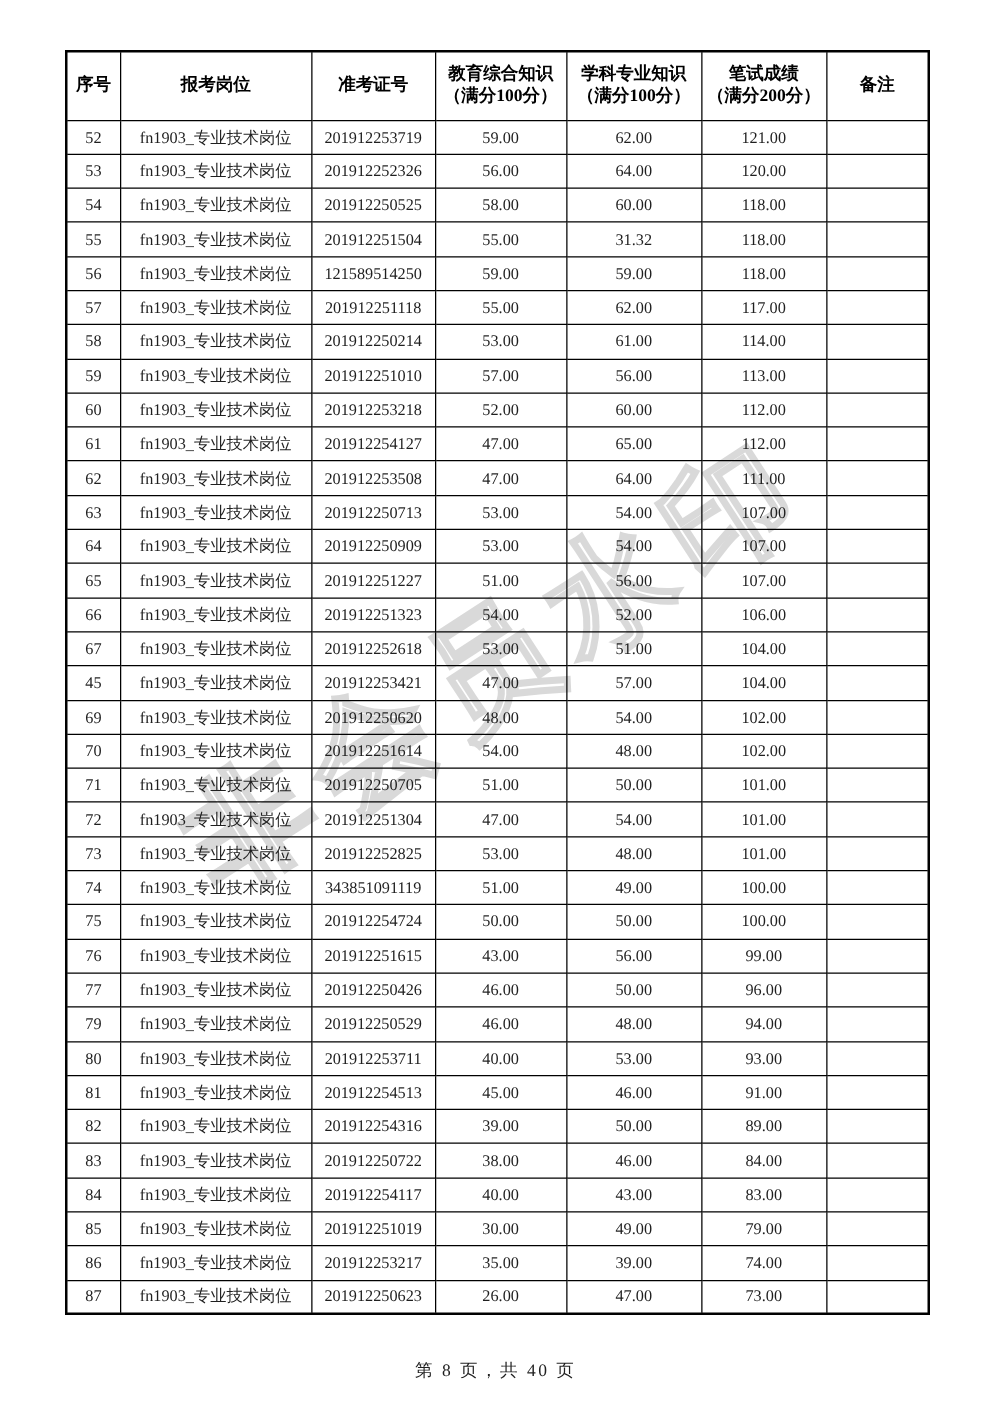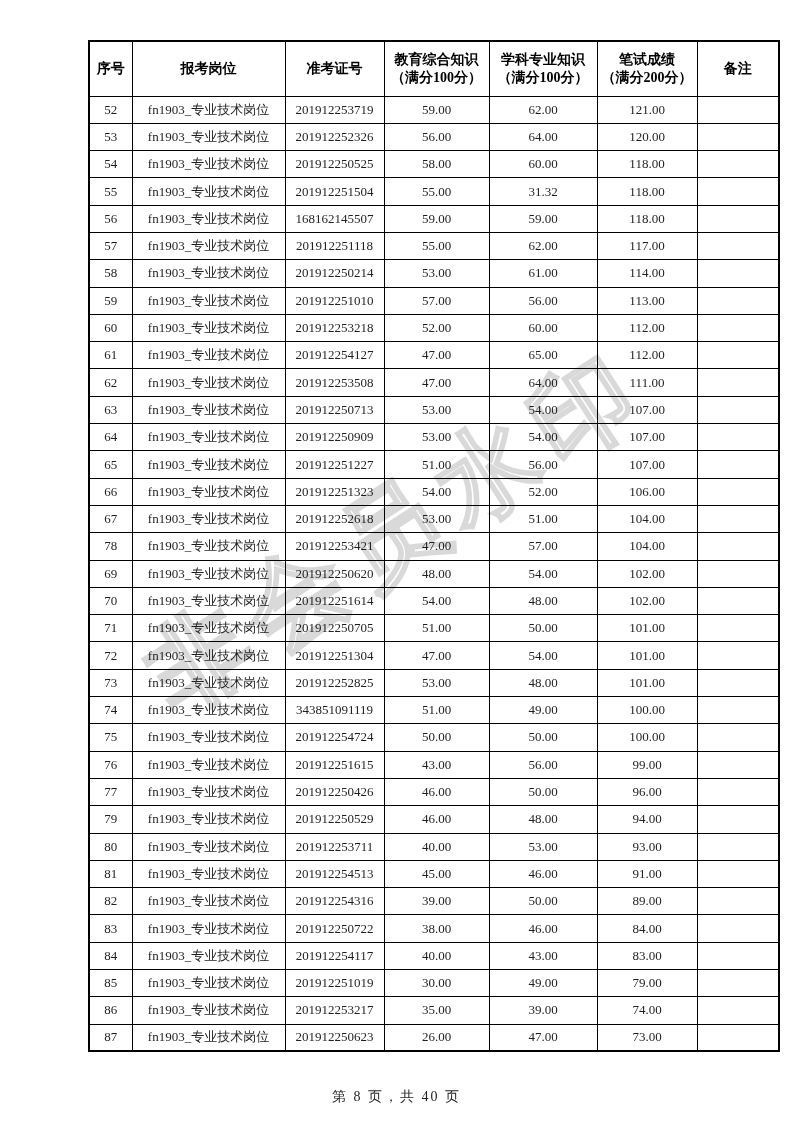--- a/index.html
+++ b/index.html
@@ -39,21 +39,20 @@
   table.score-table {
     position: absolute;
     left: 52px;
     top: 40px;
     width: 690px;
     border-collapse: collapse;
     table-layout: fixed;
     border: 2px solid #000;
     font-size: 13px;
     color: #1f1f1f;
-    margin-left: 36px;
   }
   table.score-table th,
   table.score-table td {
     border: 1px solid #000;
     text-align: center;
     vertical-align: middle;
     padding: 0 2px;
     overflow: hidden;
     white-space: nowrap;
   }
@@ -161,21 +160,21 @@
           <td>fn1903_专业技术岗位</td>
           <td>201912251504</td>
           <td>55.00</td>
           <td>31.32</td>
           <td>118.00</td>
           <td></td>
         </tr>
         <tr>
           <td>56</td>
           <td>fn1903_专业技术岗位</td>
-          <td>168162145507</td>
+          <td>121589514250</td>
           <td>59.00</td>
           <td>59.00</td>
           <td>118.00</td>
           <td></td>
         </tr>
         <tr>
           <td>57</td>
           <td>fn1903_专业技术岗位</td>
           <td>201912251118</td>
           <td>55.00</td>
@@ -267,21 +266,21 @@
         <tr>
           <td>67</td>
           <td>fn1903_专业技术岗位</td>
           <td>201912252618</td>
           <td>53.00</td>
           <td>51.00</td>
           <td>104.00</td>
           <td></td>
         </tr>
         <tr>
-          <td>78</td>
+          <td>45</td>
           <td>fn1903_专业技术岗位</td>
           <td>201912253421</td>
           <td>47.00</td>
           <td>57.00</td>
           <td>104.00</td>
           <td></td>
         </tr>
         <tr>
           <td>69</td>
           <td>fn1903_专业技术岗位</td>

